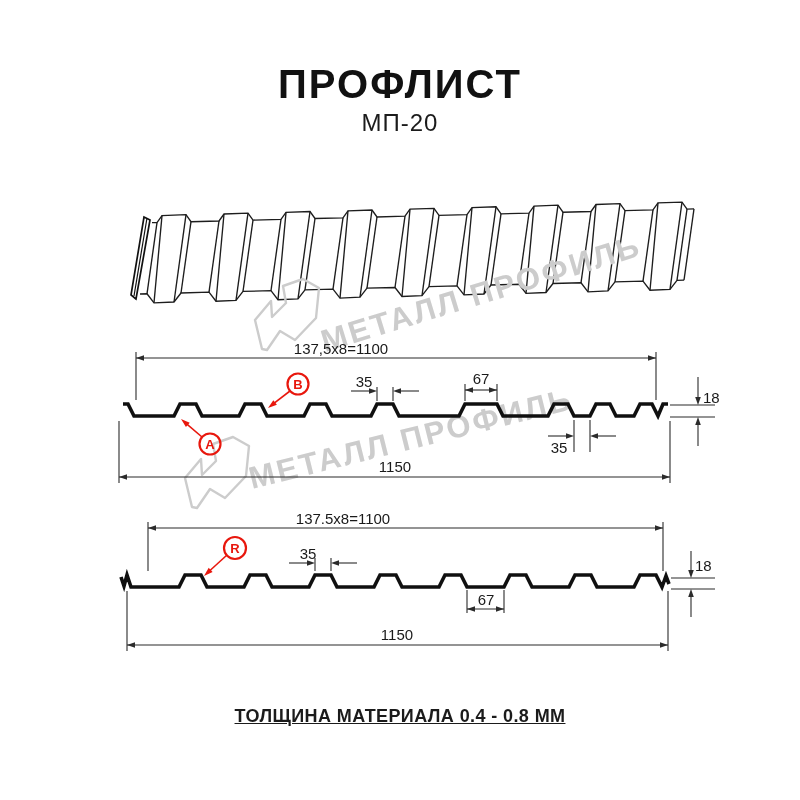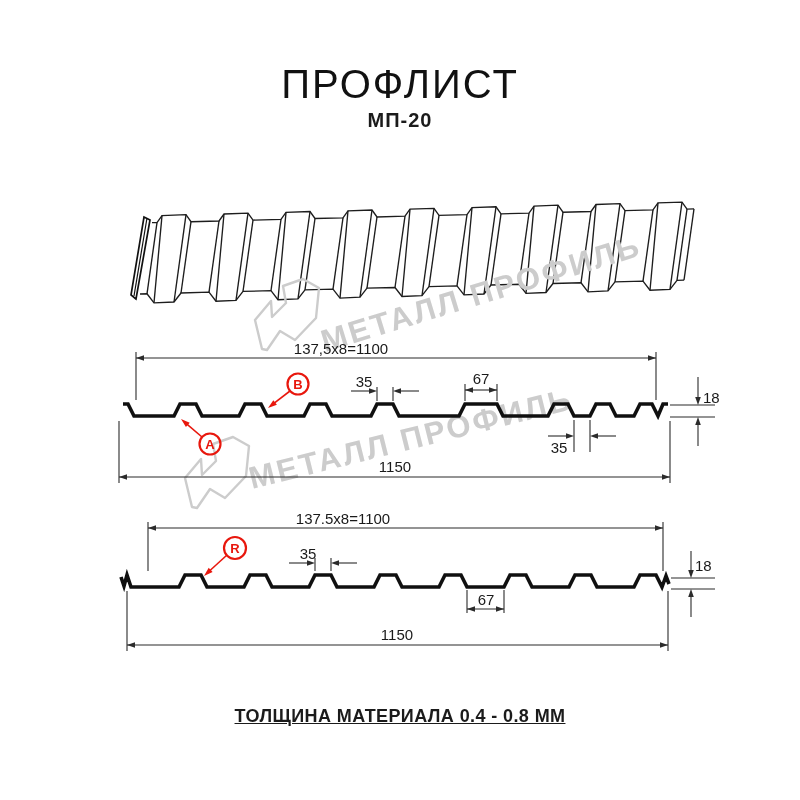--- a/index.html
+++ b/index.html
@@ -1,19 +1,19 @@
 <!DOCTYPE html>
 <html><head>
 <meta charset="utf-8">
 <style>
   html,body{margin:0;padding:0;background:#fff;}
   body{width:800px;height:800px;position:relative;font-family:"Liberation Sans",sans-serif;overflow:hidden;}
   .abs{position:absolute;}
-  .title{left:0;right:0;top:62px;text-align:center;font-size:40px;font-weight:400;letter-spacing:2px;color:#111;}
-  .subtitle{left:0;right:0;top:109px;text-align:center;font-size:20px;font-weight:700;letter-spacing:1px;color:#1b1b1b;}
+  .title{left:0;right:0;top:62px;text-align:center;font-size:40px;font-weight:700;letter-spacing:2px;color:#111;}
+  .subtitle{left:0;right:0;top:109px;text-align:center;font-size:24px;font-weight:400;letter-spacing:1px;color:#1b1b1b;}
   .footer{left:0;right:0;top:706px;text-align:center;font-size:18px;font-weight:700;letter-spacing:.4px;color:#1b1b1b;text-decoration:underline;}
   svg{position:absolute;left:0;top:0;}
   .dimtxt{font-family:"Liberation Sans",sans-serif;font-size:15px;fill:#1a1a1a;}
   .redtxt{font-family:"Liberation Sans",sans-serif;font-size:13px;font-weight:700;fill:#e8170d;}
   .wmtxt{font-family:"Liberation Sans",sans-serif;font-size:31px;font-weight:700;letter-spacing:2.5px;fill:#cccccc;}
   .profile{fill:none;stroke:#101010;stroke-width:3.6;stroke-linejoin:miter;}
   .redcirc{fill:none;stroke:#e8170d;stroke-width:2.2;}
   .wmlogo{fill:none;stroke:#cccccc;stroke-width:2.4;stroke-linejoin:round;}
 </style>
 </head>

